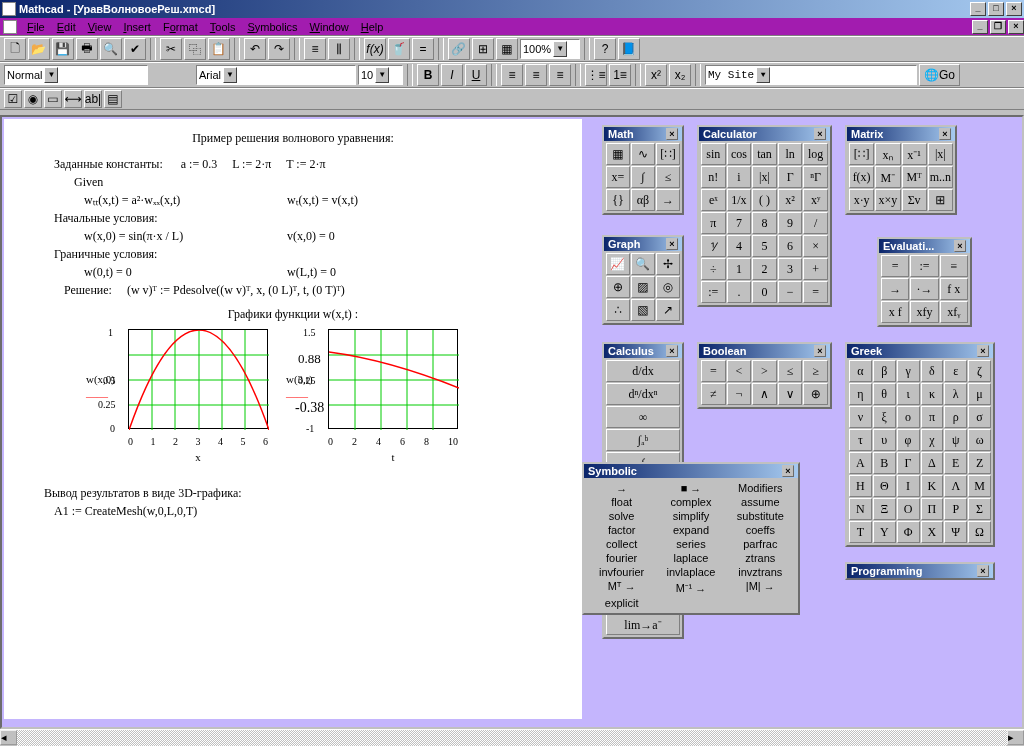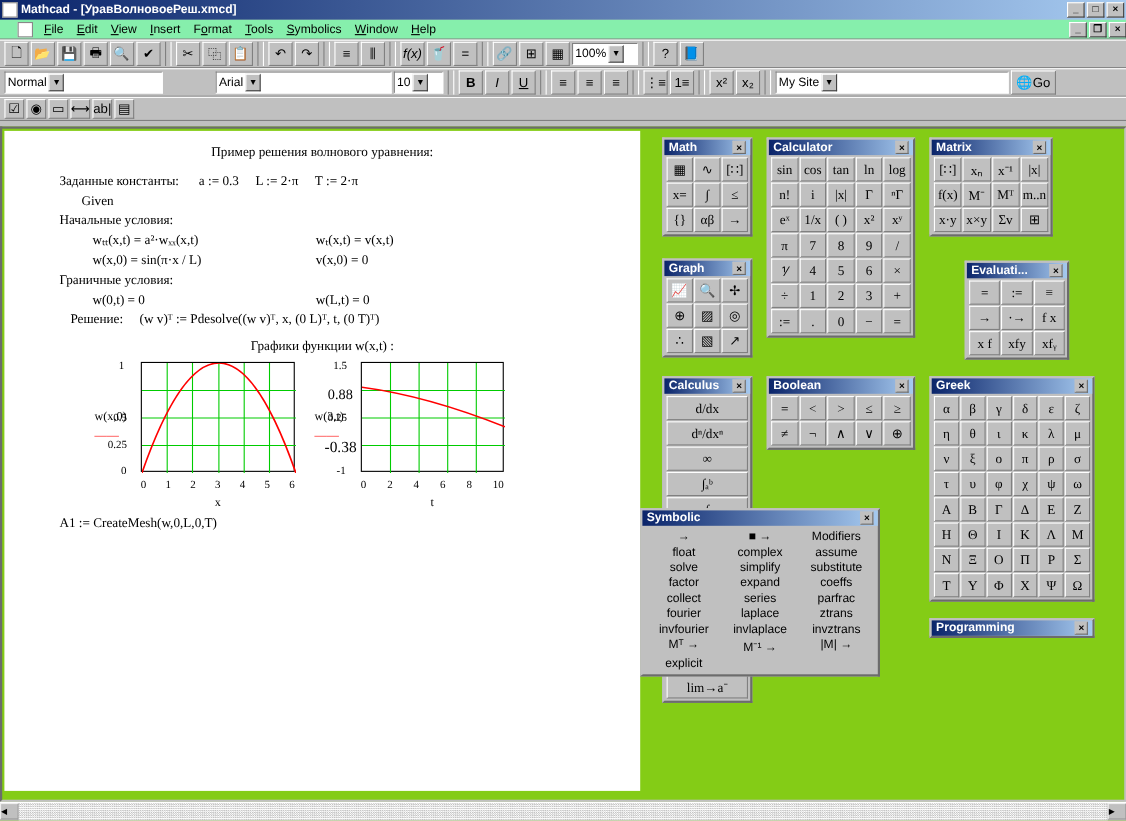--- a/index.html
+++ b/index.html
@@ -5,35 +5,35 @@
 * { box-sizing: border-box; margin: 0; padding: 0; }
 body { font-family: "MS Sans Serif", Tahoma, sans-serif; font-size: 11px; background: #c0c0c0; width: 1024px; height: 746px; overflow: hidden; position: relative; }
 
 
 .titlebar { background: linear-gradient(to right, #0a246a, #a6caf0); height: 18px; display: flex; align-items: center; padding: 0 2px; color: white; font-weight: bold; }
 .titlebar .icon { width: 14px; height: 14px; background: #fff; margin-right: 3px; border: 1px solid #888; }
 .titlebar .spacer { flex: 1; }
 .winbtn { width: 16px; height: 14px; background: #c0c0c0; border: 1px solid; border-color: #fff #404040 #404040 #fff; margin-left: 2px; text-align: center; line-height: 10px; font-family: Arial; font-size: 9px; font-weight: bold; color: #000; }
 
 
-.menubar { background: #86efac; height: 18px; display: flex; align-items: center; padding-left: 16px; border-bottom: 1px solid #808080; }
+.menubar { background: #a21caf; height: 18px; display: flex; align-items: center; padding-left: 3px; border-bottom: 1px solid #808080; }
 .menubar .mdi-icon { width: 14px; height: 14px; background: #fff; border: 1px solid #888; margin-right: 4px; }
 .menubar .mitem { padding: 2px 6px; cursor: pointer; }
 .menubar .mitem u { text-decoration: underline; }
 .menubar .mdi-btns { margin-left: auto; display: flex; }
 
 
 .toolbar { background: #c0c0c0; height: 26px; display: flex; align-items: center; border-bottom: 1px solid #808080; border-top: 1px solid #fff; padding: 0 4px; gap: 2px; }
 .tbtn { width: 22px; height: 22px; border: 1px solid; border-color: #fff #808080 #808080 #fff; background: #c0c0c0; display: flex; align-items: center; justify-content: center; font-size: 12px; }
 .tsep { width: 6px; height: 22px; border-left: 1px solid #808080; border-right: 1px solid #fff; margin: 0 2px; }
 .combo { background: #fff; border: 1px solid; border-color: #808080 #fff #fff #808080; height: 20px; display: flex; align-items: center; padding: 0 2px; }
 .combo .drop { width: 14px; height: 16px; background: #c0c0c0; border: 1px solid; border-color: #fff #404040 #404040 #fff; margin-left: 2px; text-align: center; font-size: 8px; line-height: 14px; }
 
 
-.workspace { position: absolute; top: 115px; left: 0; right: 0; bottom: 17px; background: #84cc16; border: 2px inset #c0c0c0; }
+.workspace { position: absolute; top: 115px; left: 0; right: 0; bottom: 17px; background: #c4b5fd; border: 2px inset #c0c0c0; }
 .document { position: absolute; left: 2px; top: 2px; width: 578px; height: 600px; background: #fff; color: #000; padding: 10px 20px; font-family: "Times New Roman", serif; font-size: 12px; line-height: 1.5; }
 .document .title { text-align: center; margin-bottom: 8px; }
 .cursor-cross { color: red; position: absolute; left: 10px; top: 155px; font-size: 14px; }
 
 
 .palette { position: absolute; background: #c0c0c0; border: 2px outset #c0c0c0; }
 .palette .phead { background: linear-gradient(to right, #0a246a, #a6caf0); color: #fff; font-weight: bold; font-size: 11px; padding: 1px 4px; display: flex; align-items: center; }
 .palette .phead .pclose { margin-left: auto; width: 12px; height: 12px; background: #c0c0c0; border: 1px outset #c0c0c0; color: #000; font-size: 9px; text-align: center; line-height: 10px; font-weight: bold; }
 .palette .pbody { padding: 2px; }
 .pgrid { display: grid; gap: 1px; }
@@ -149,21 +149,21 @@
   <div class="tbtn">≡</div>
   <div class="tbtn">≡</div>
   <div class="tbtn">≡</div>
   <div class="tsep"></div>
   <div class="tbtn">⋮≡</div>
   <div class="tbtn">1≡</div>
   <div class="tsep"></div>
   <div class="tbtn">x²</div>
   <div class="tbtn">x₂</div>
   <div class="tsep"></div>
-  <div class="combo" style="width:212px;">
+  <div class="combo" style="width:212px;font-family:Liberation Mono, monospace;">
     <span>My Site</span>
     <div class="drop">▼</div>
   </div>
   <div class="tbtn" style="width:auto;padding:0 4px;">🌐 <span>Go</span></div>
 </div>
 
 <div class="toolbar" style="height:22px;">
   <div class="tbtn" style="height:18px;width:18px;">☑</div>
   <div class="tbtn" style="height:18px;width:18px;">◉</div>
   <div class="tbtn" style="height:18px;width:18px;">▭</div>
@@ -179,25 +179,25 @@
   <div class="document">
     <div class="title">Пример решения волнового уравнения:</div>
     <div style="margin-left:30px;">
       <span>Заданные константы:</span>
       &nbsp;&nbsp;&nbsp;&nbsp;
       <span>a := 0.3</span>&nbsp;&nbsp;&nbsp;&nbsp;
       <span>L := 2·π</span>&nbsp;&nbsp;&nbsp;&nbsp;
       <span>T := 2·π</span>
     </div>
     <div style="margin-left:50px;">Given</div>
-    <div style="margin-left:30px;">Начальные  условия:</div>
     <div style="margin-left:60px;">
       <span style="display:inline-block;width:200px;">wₜₜ(x,t) = a²·wₓₓ(x,t)</span>
       <span>wₜ(x,t) = v(x,t)</span>
     </div>
+    <div style="margin-left:30px;">Начальные  условия:</div>
     <div style="margin-left:60px;">
       <span style="display:inline-block;width:200px;">w(x,0) = sin(π·x / L)</span>
       <span>v(x,0) = 0</span>
     </div>
     <div style="margin-left:30px;">Граничные условия:</div>
     <div style="margin-left:60px;">
       <span style="display:inline-block;width:200px;">w(0,t) = 0</span>
       <span>w(L,t) = 0</span>
     </div>
     <div style="margin-left:40px;">
@@ -266,20 +266,21 @@
             <span>2</span>
             <span>4</span>
             <span>6</span>
             <span>8</span>
             <span>10</span>
         </div>
         <div style="text-align:center;font-size:11px;">t</div>
       </div>
     </div>
 
+    <div style="margin-top:18px;margin-left:20px;">Вывод результатов в виде 3D-графика:</div>
     <div style="margin-left:30px;">A1 := CreateMesh(w,0,L,0,T)</div>
   </div>
 
   <div class="palette" style="left:600px;top:8px;width:82px;">
     <div class="phead">
         <span>Math</span>
         <div class="pclose">×</div>
       </div>
     <div class="pbody">
         <div class="pgrid" style="grid-template-columns:repeat(3,1fr);">

